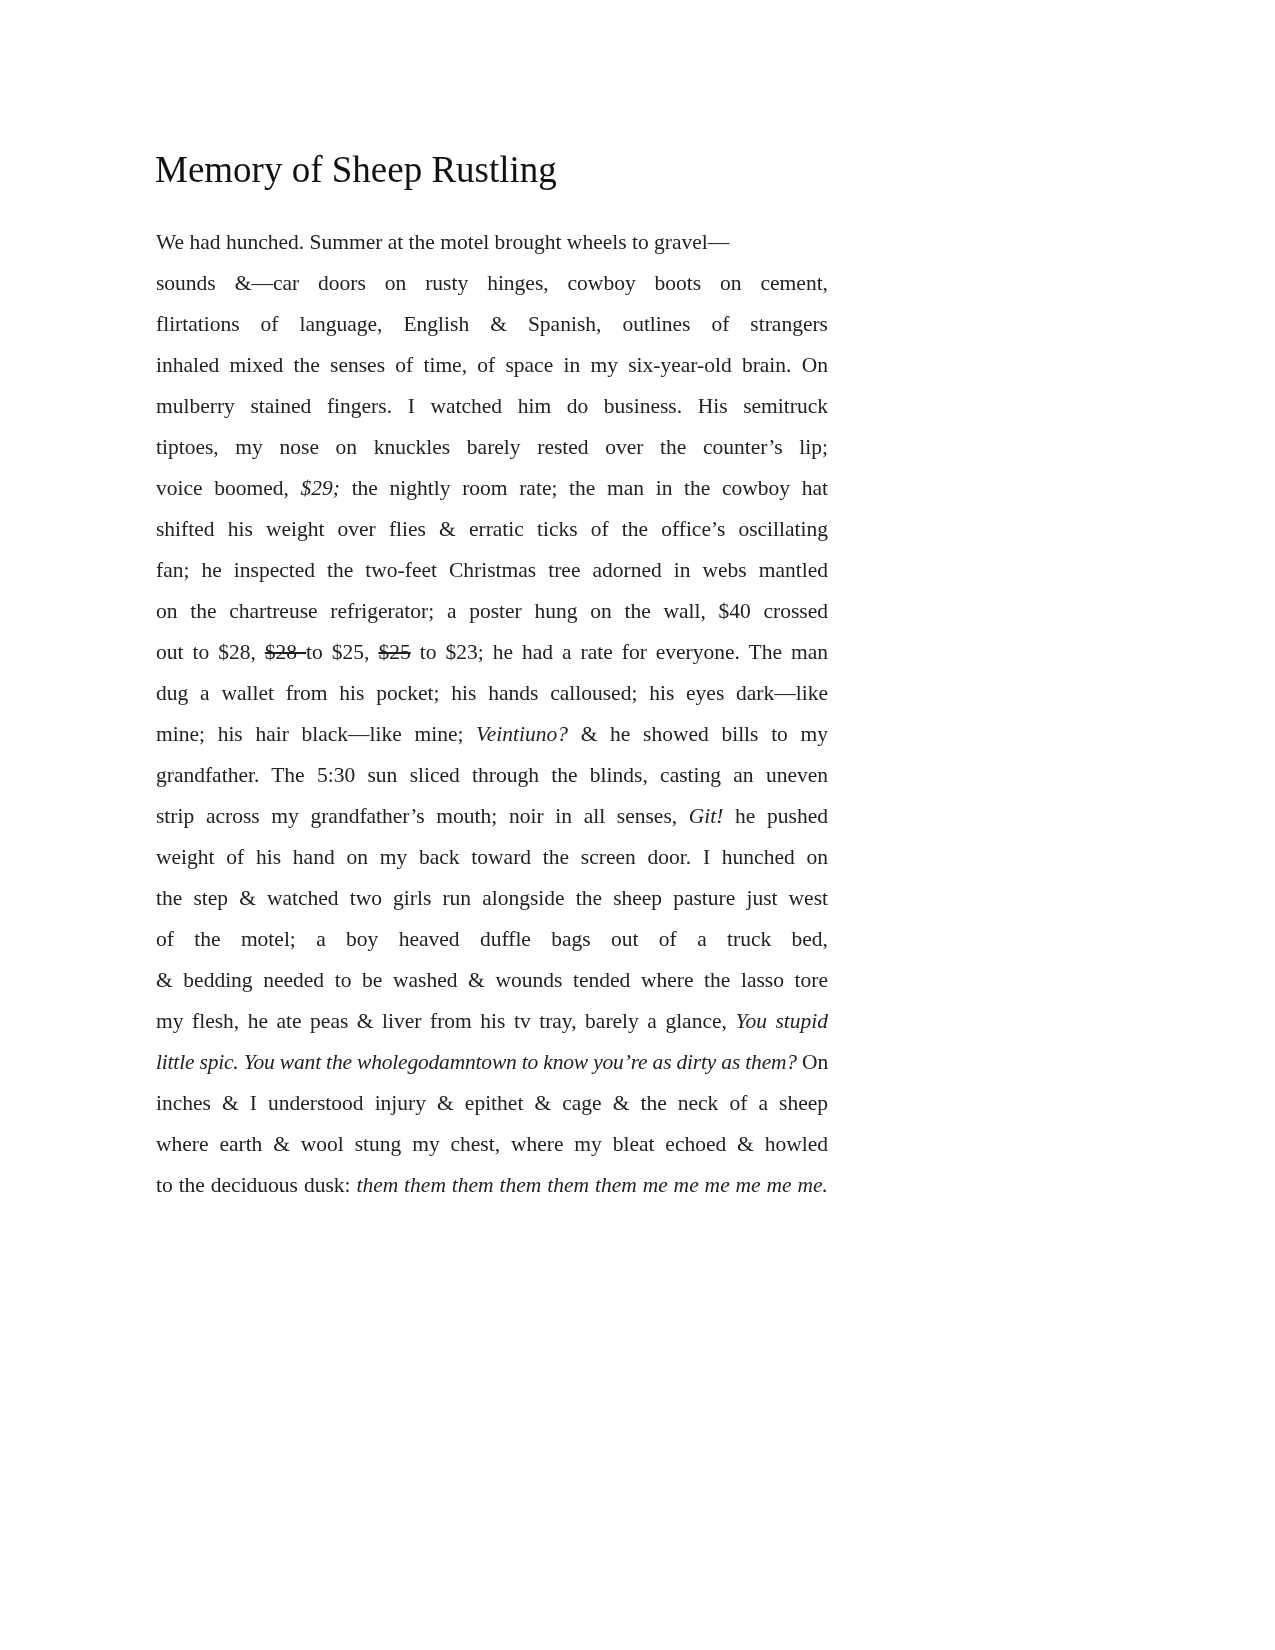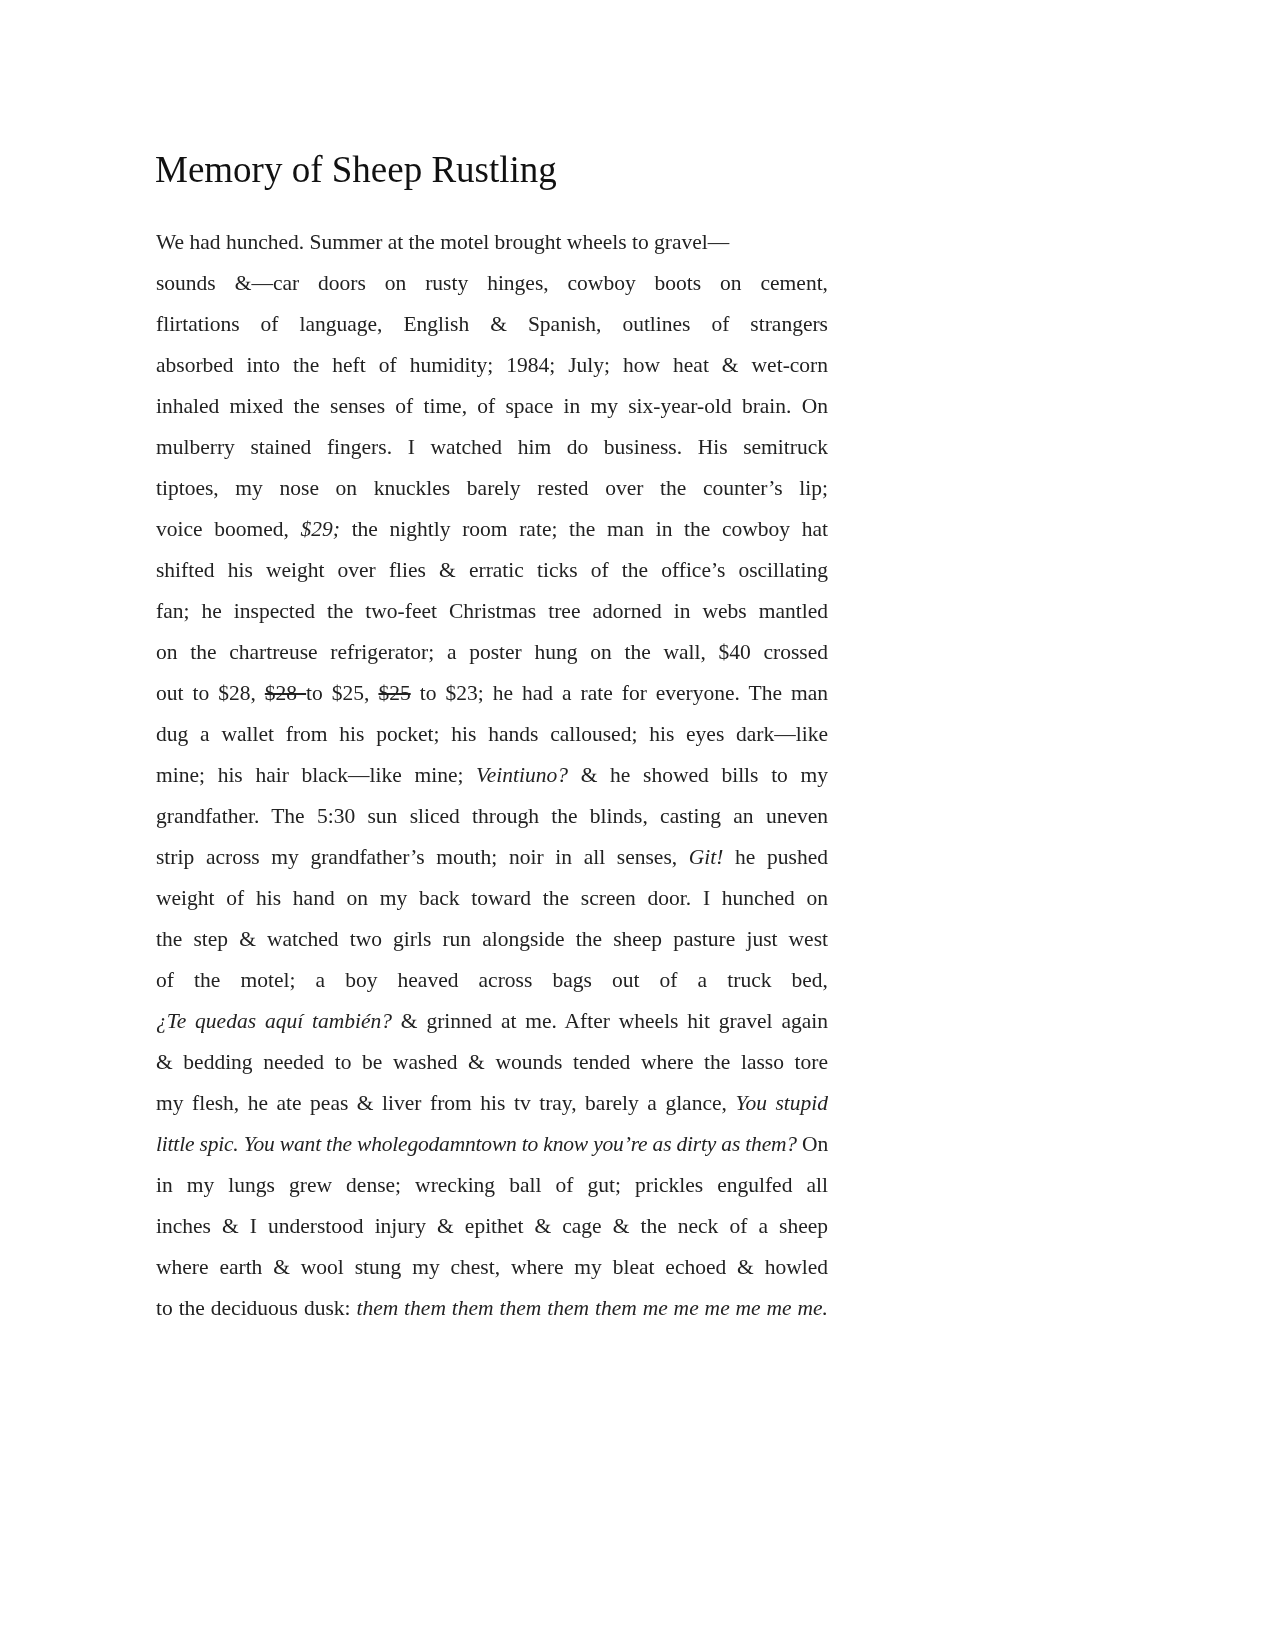--- a/index.html
+++ b/index.html
@@ -59,38 +59,35 @@
 </style>
 </head>
 <body>
 
 <div class="page">
   <h1 class="title">Memory of Sheep Rustling</h1>
   <div class="body-text" id="body-text">
       <div class="line last-ragged" style="white-space: nowrap;"><span class="seg">We had hunched. Summer at the motel brought wheels to gravel—</span></div>
       <div class="line" style="white-space: nowrap; word-spacing: 0px;"><span class="seg">sounds &amp;—car doors on rusty hinges, cowboy boots on cement,</span></div>
       <div class="line" style="white-space: nowrap; word-spacing: 0px;"><span class="seg">flirtations of language, English &amp; Spanish, outlines of strangers</span></div>
-      <div class="line" style="white-space: nowrap; word-spacing: 0px;"><span class="seg">absorbed into the heft of humidity; 1984; July; how heat &amp; wet-corn</span></div>
       <div class="line" style="white-space: nowrap; word-spacing: 0px;"><span class="seg">inhaled mixed the senses of time, of space in my six-year-old brain. On</span></div>
       <div class="line" style="white-space: nowrap; word-spacing: 0px;"><span class="seg">mulberry stained fingers. I watched him do business. His semitruck</span></div>
       <div class="line" style="white-space: nowrap; word-spacing: 0px;"><span class="seg">tiptoes, my nose on knuckles barely rested over the counter’s lip;</span></div>
       <div class="line" style="white-space: nowrap; letter-spacing: -0.000233209px;"><span class="seg">voice boomed, </span><span class="seg i">$29;</span><span class="seg"> the nightly room rate; the man in the cowboy hat</span></div>
       <div class="line" style="white-space: nowrap; word-spacing: 0px;"><span class="seg">shifted his weight over flies &amp; erratic ticks of the office’s oscillating</span></div>
       <div class="line" style="white-space: nowrap; word-spacing: 0px;"><span class="seg">fan; he inspected the two-feet Christmas tree adorned in webs mantled</span></div>
       <div class="line" style="white-space: nowrap; word-spacing: 0px;"><span class="seg">on the chartreuse refrigerator; a poster hung on the wall, $40 crossed</span></div>
       <div class="line" style="white-space: nowrap; word-spacing: 0px;"><span class="seg">out to $28, </span><span class="seg s">$28 </span><span class="seg">to $25, </span><span class="seg s">$25</span><span class="seg"> to $23; he had a rate for everyone. The man</span></div>
       <div class="line" style="white-space: nowrap; word-spacing: 0px;"><span class="seg">dug a wallet from his pocket; his hands calloused; his eyes dark—like</span></div>
       <div class="line" style="white-space: nowrap; letter-spacing: -0.000236742px;"><span class="seg">mine; his hair black—like mine; </span><span class="seg i">Veintiuno?</span><span class="seg"> &amp; he showed bills to my</span></div>
       <div class="line" style="white-space: nowrap; word-spacing: 0px;"><span class="seg">grandfather. The 5:30 sun sliced through the blinds, casting an uneven</span></div>
       <div class="line" style="white-space: nowrap; word-spacing: 0px;"><span class="seg">strip across my grandfather’s mouth; noir in all senses, </span><span class="seg i">Git!</span><span class="seg"> he pushed</span></div>
       <div class="line" style="white-space: nowrap; word-spacing: 0px;"><span class="seg">weight of his hand on my back toward the screen door. I hunched on</span></div>
       <div class="line" style="white-space: nowrap; word-spacing: 0px;"><span class="seg">the step &amp; watched two girls run alongside the sheep pasture just west</span></div>
-      <div class="line" style="white-space: nowrap; word-spacing: 0px;"><span class="seg">of the motel; a boy heaved across bags out of a truck bed,</span></div>
-      <div class="line" style="white-space: nowrap; word-spacing: 0.00130208px;"><span class="seg i">¿Te quedas aquí también?</span><span class="seg"> &amp; grinned at me. After wheels hit gravel again</span></div>
+      <div class="line" style="white-space: nowrap; word-spacing: 0px;"><span class="seg">of the motel; a boy heaved duffle bags out of a truck bed,</span></div>
       <div class="line" style="white-space: nowrap; word-spacing: 0px;"><span class="seg">&amp; bedding needed to be washed &amp; wounds tended where the lasso tore</span></div>
       <div class="line" style="white-space: nowrap; word-spacing: 0.00104167px;"><span class="seg">my flesh, he ate peas &amp; liver from his tv tray, barely a glance, </span><span class="seg i">You stupid</span></div>
       <div class="line" style="white-space: nowrap; letter-spacing: -0.186891px;"><span class="seg i">little spic. You want the wholegodamntown to know you’re as dirty as them?</span><span class="seg"> On</span></div>
-      <div class="line" style="white-space: nowrap; word-spacing: 0px;"><span class="seg">in my lungs grew dense; wrecking ball of gut; prickles engulfed all</span></div>
       <div class="line" style="white-space: nowrap; word-spacing: 0px;"><span class="seg">inches &amp; I understood injury &amp; epithet &amp; cage &amp; the neck of a sheep</span></div>
       <div class="line" style="white-space: nowrap; word-spacing: 0px;"><span class="seg">where earth &amp; wool stung my chest, where my bleat echoed &amp; howled</span></div>
       <div class="line" style="white-space: nowrap; word-spacing: 0.00104167px;"><span class="seg">to the deciduous dusk: </span><span class="seg i">them them them them them them me me me me me me.</span></div>
     </div>
 </div>
 
 </body></html>

